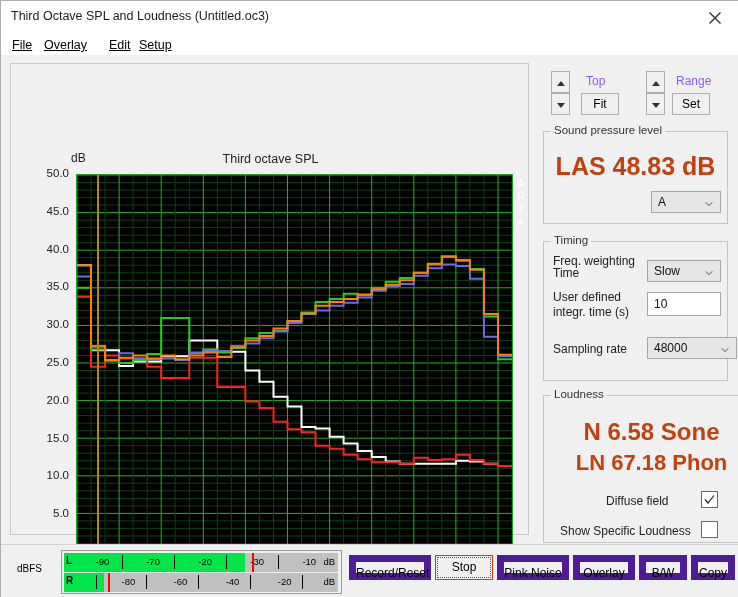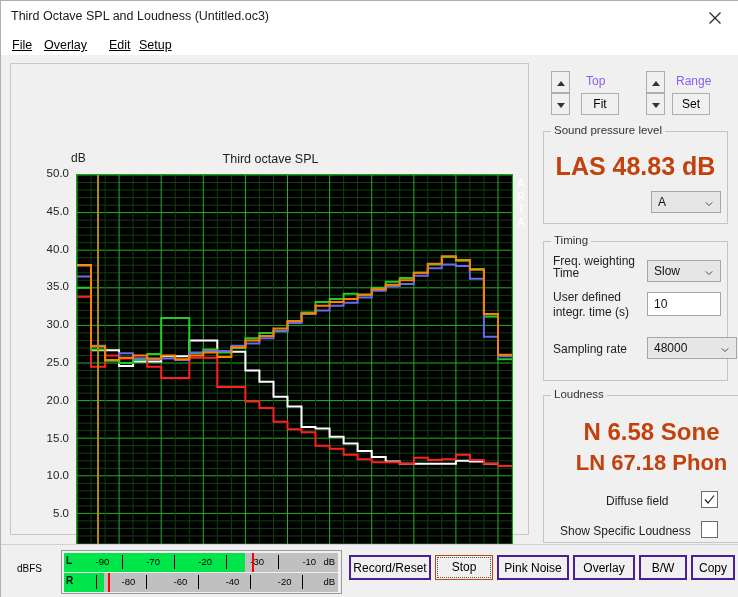--- a/index.html
+++ b/index.html
@@ -75,21 +75,21 @@
   .meterrow{position:absolute;left:2px;width:274px;height:19px;background:#c0c0c0;overflow:hidden;}
   .meterrow.l{top:2px;}
   .meterrow.r{top:22px;}
   .mfill{position:absolute;left:0;top:0;height:19px;background:#00e64a;}
   .mch{position:absolute;left:2px;top:2px;font-size:10px;color:#000;font-weight:bold;}
   .mtick{position:absolute;top:3px;font-size:9.5px;color:#000;}
   .mpipe{position:absolute;top:2px;width:1px;height:14px;background:#000;}
   .mpeak{position:absolute;top:0px;width:2px;height:19px;background:#ff0000;}
   .mdb{position:absolute;right:3px;top:3px;font-size:9.5px;color:#000;}
 
-  .btn{position:absolute;top:10px;height:25px;background:#f0f0f0;border:2px solid #4c1d95;box-sizing:border-box;
+  .btn{position:absolute;top:10px;height:25px;background:#f0f0f0;border:7px solid #4c1d95;box-sizing:border-box;
        font-family:"Liberation Sans",sans-serif;font-size:12px;color:#000;text-align:center;line-height:23px;cursor:pointer;}
   .btn.focus{border:1px solid #c2410c;outline:1px dotted #555;outline-offset:-3px;}
 </style>
 </head>
 <body>
 
 <div class="window">
 
   <div class="titlebar">
     <div class="title-text">Third Octave SPL and Loudness (Untitled.oc3)</div>

